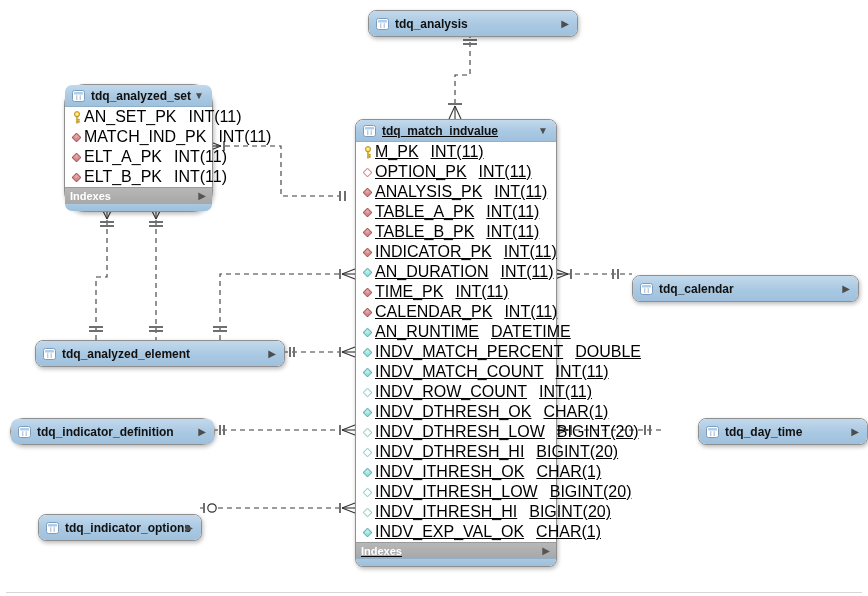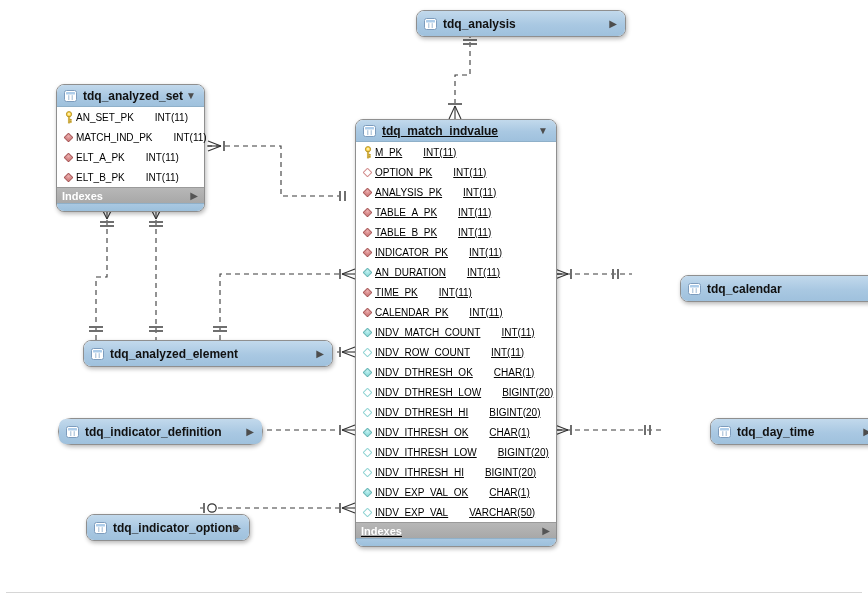--- a/index.html
+++ b/index.html
@@ -13,33 +13,33 @@
   .etable{
     position:absolute;border:1px solid #8f8f8f;border-radius:8px;
     box-shadow:1px 2px 4px rgba(0,0,0,.28);background:#fff;
   }
   .hdr{
     position:relative;height:21px;display:flex;align-items:center;
     background:linear-gradient(#c2d9ec 0%,#a9c8e2 55%,#9fc1dd 100%);
     border-bottom:1px solid #8fb0c9;border-radius:7px 7px 0 0;
     padding:0 22px 0 7px;white-space:nowrap;
   }
-  .etable.collapsed{height:25px;margin-left:48px;}
+  .etable.collapsed{height:25px;}
   .etable.collapsed .hdr{height:25px;border-radius:7px;border-bottom:none;}
   .tbl-icon{display:inline-flex;margin-right:6px;flex:0 0 auto;}
   .title{font-size:12px;font-weight:bold;color:#111;}
   .hdr .arrow{
     position:absolute;right:8px;top:50%;transform:translateY(-50%);
     font-size:10px;color:#4d4d4d;line-height:1;cursor:pointer;
   }
   .rows{background:#fff;}
   .row{height:20px;display:flex;align-items:center;padding-left:4px;white-space:nowrap;}
   .cicon{width:15px;display:inline-flex;justify-content:center;flex:0 0 auto;}
-  .cname,.ctype{font-size:10px;color:#000;}
-  .ctype{margin-left:21px;}
+  .cname,.ctype{font-size:16px;color:#000;}
+  .ctype{margin-left:12px;}
   .dm{display:inline-block;width:7px;height:7px;transform:rotate(45deg);border-radius:1px;box-sizing:border-box;}
   .dm.fk-filled{background:radial-gradient(circle at 35% 35%,#edb0b0,#c96a6a);border:1px solid #a85252;}
   .dm.fk-hollow{background:#fff;border:1px solid #d28c8c;}
   .dm.attr-filled{background:radial-gradient(circle at 35% 35%,#c4f2f2,#7fd7d7);border:1px solid #5fb3b3;}
   .dm.attr-hollow{background:#fff;border:1px solid #8fd3d3;}
   .idxbar{
     position:relative;height:15px;display:flex;align-items:center;
     background:linear-gradient(#b7b7b7,#a8a8a8);border-top:1px solid #9a9a9a;
     padding:0 4px 0 5px;
   }
@@ -161,21 +161,21 @@
             <rect x="0.5" y="0.5" width="12" height="11" rx="2" fill="#ffffff" stroke="#7d9cbd"></rect>
             <rect x="2" y="2" width="9" height="2.4" rx="0.5" fill="#aecdea"></rect>
             <path d="M4.8 5.2 V10 M8.2 5.2 V10" stroke="#9db8d2" stroke-width="1" fill="none"></path>
           </svg>
         </span>
       <span class="title">tdq_analysis</span>
       <span class="arrow">▶</span>
     </div>
   </div>
 
-  <div class="etable" style="left:56px;top:84px;width:147px;">
+  <div class="etable" style="left:64px;top:84px;width:147px;border-radius:21px;">
     <div class="hdr">
       <span class="tbl-icon">
           <svg width="13" height="12" viewBox="0 0 13 12">
             <rect x="0.5" y="0.5" width="12" height="11" rx="2" fill="#ffffff" stroke="#7d9cbd"></rect>
             <rect x="2" y="2" width="9" height="2.4" rx="0.5" fill="#aecdea"></rect>
             <path d="M4.8 5.2 V10 M8.2 5.2 V10" stroke="#9db8d2" stroke-width="1" fill="none"></path>
           </svg>
         </span>
       <span class="title">tdq_analyzed_set</span>
       <span class="arrow">▼</span>
@@ -302,20 +302,34 @@
           <span class="cicon">
             <i class="dm fk-filled"></i>
           </span>
           <span class="cname">CALENDAR_PK</span>
           <span class="ctype">INT(11)</span>
         </div>
         <div class="row">
           <span class="cicon">
             <i class="dm attr-filled"></i>
           </span>
+          <span class="cname">AN_RUNTIME</span>
+          <span class="ctype">DATETIME</span>
+        </div>
+        <div class="row">
+          <span class="cicon">
+            <i class="dm attr-filled"></i>
+          </span>
+          <span class="cname">INDV_MATCH_PERCENT</span>
+          <span class="ctype">DOUBLE</span>
+        </div>
+        <div class="row">
+          <span class="cicon">
+            <i class="dm attr-filled"></i>
+          </span>
           <span class="cname">INDV_MATCH_COUNT</span>
           <span class="ctype">INT(11)</span>
         </div>
         <div class="row">
           <span class="cicon">
             <i class="dm attr-hollow"></i>
           </span>
           <span class="cname">INDV_ROW_COUNT</span>
           <span class="ctype">INT(11)</span>
         </div>
@@ -360,27 +374,20 @@
           </span>
           <span class="cname">INDV_ITHRESH_HI</span>
           <span class="ctype">BIGINT(20)</span>
         </div>
         <div class="row">
           <span class="cicon">
             <i class="dm attr-filled"></i>
           </span>
           <span class="cname">INDV_EXP_VAL_OK</span>
           <span class="ctype">CHAR(1)</span>
-        </div>
-        <div class="row">
-          <span class="cicon">
-            <i class="dm attr-hollow"></i>
-          </span>
-          <span class="cname">INDV_EXP_VAL</span>
-          <span class="ctype">VARCHAR(50)</span>
         </div>
       </div>
     <div class="idxbar">
       <span class="idx-label">Indexes</span>
       <span class="arrow">▶</span>
     </div>
     <div class="footband"></div>
   </div>
 
   <div class="etable collapsed" style="left:632px;top:275px;width:225px;">
@@ -418,21 +425,21 @@
             <rect x="0.5" y="0.5" width="12" height="11" rx="2" fill="#ffffff" stroke="#7d9cbd"></rect>
             <rect x="2" y="2" width="9" height="2.4" rx="0.5" fill="#aecdea"></rect>
             <path d="M4.8 5.2 V10 M8.2 5.2 V10" stroke="#9db8d2" stroke-width="1" fill="none"></path>
           </svg>
         </span>
       <span class="title">tdq_indicator_definition</span>
       <span class="arrow">▶</span>
     </div>
   </div>
 
-  <div class="etable collapsed" style="left:662px;top:418px;width:168px;">
+  <div class="etable collapsed" style="left:698px;top:418px;width:168px;">
     <div class="hdr">
       <span class="tbl-icon">
           <svg width="13" height="12" viewBox="0 0 13 12">
             <rect x="0.5" y="0.5" width="12" height="11" rx="2" fill="#ffffff" stroke="#7d9cbd"></rect>
             <rect x="2" y="2" width="9" height="2.4" rx="0.5" fill="#aecdea"></rect>
             <path d="M4.8 5.2 V10 M8.2 5.2 V10" stroke="#9db8d2" stroke-width="1" fill="none"></path>
           </svg>
         </span>
       <span class="title">tdq_day_time</span>
       <span class="arrow">▶</span>

